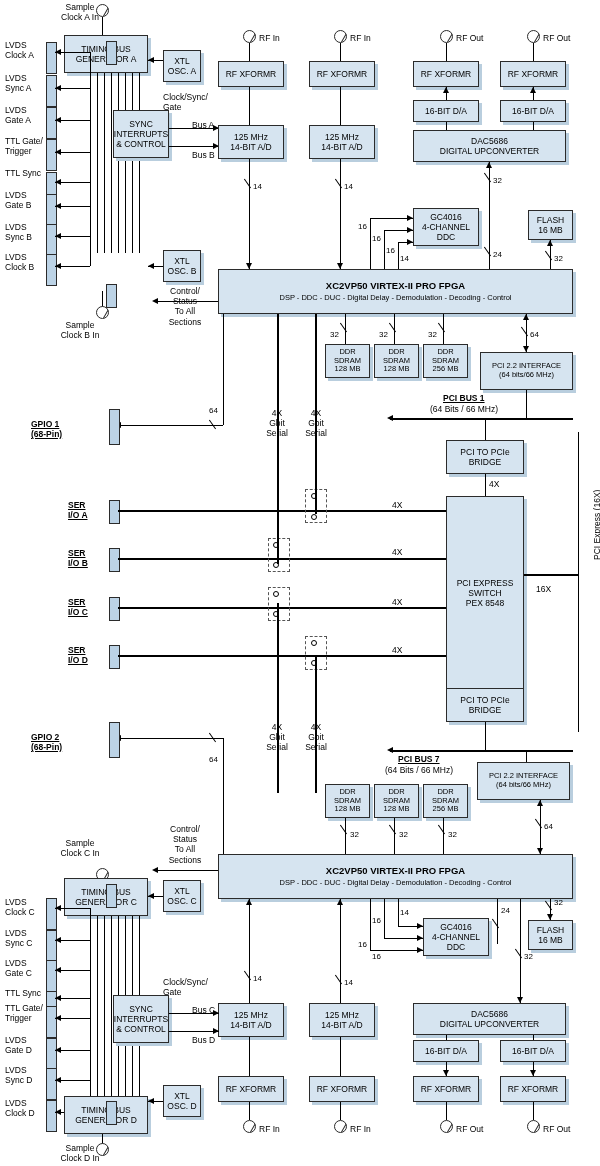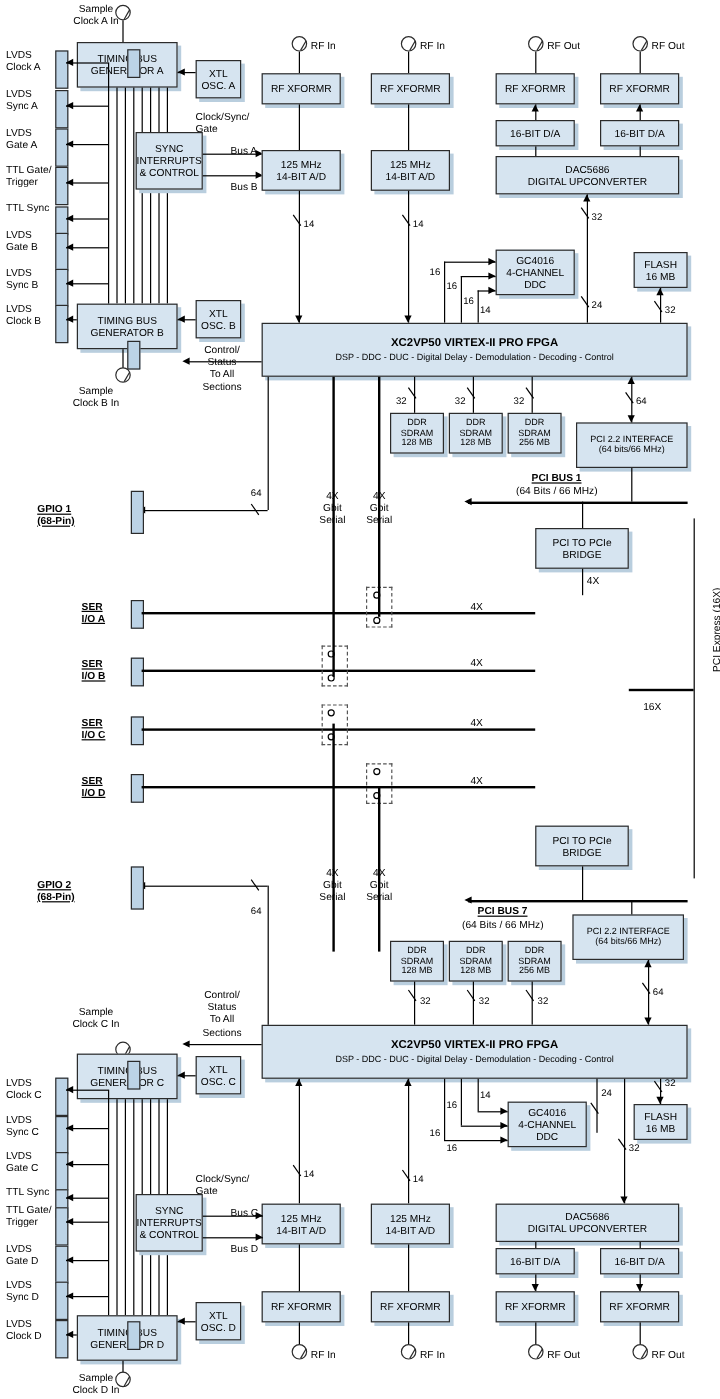--- a/index.html
+++ b/index.html
@@ -105,22 +105,20 @@
 
   <div class="ln v" style="left:90px;top:52px;height:214px;"></div>
   <div class="ln v" style="left:97px;top:73px;height:180px;"></div>
   <div class="ln v" style="left:104px;top:73px;height:180px;"></div>
   <div class="ln v" style="left:111px;top:73px;height:180px;"></div>
   <div class="ln v" style="left:118px;top:73px;height:180px;"></div>
   <div class="ln v" style="left:125px;top:73px;height:180px;"></div>
   <div class="ln v" style="left:132px;top:73px;height:180px;"></div>
   <div class="ln v" style="left:139px;top:73px;height:180px;"></div>
 
-  <div class="box" style="left:64px;top:253px;width:84px;height:38px;white-space:pre;">TIMING BUS
-GENERATOR B</div>
   <div class="box" style="left:163px;top:250px;width:38px;height:32px;white-space:pre;">XTL
 OSC. B</div>
   <div class="ln h" style="left:148px;top:266px;width:15px;"></div>
   <div class="arrow ar-l" style="left:148px;top:262.5px;"></div>
   <div class="port" style="left:106px;top:284px;"></div>
 
   <div class="ln v" style="left:102px;top:291px;height:16px;"></div>
   <div class="circ" style="left:96px;top:306px;"></div>
   <div class="lbl c" style="left:50px;top:320px;width:60px;">Sample
 Clock B In</div>
@@ -268,20 +266,23 @@
   <div class="num" style="left:209px;top:406px;">64</div>
   <div class="port gpio" style="left:109px;top:409px;"></div>
   <div class="lbl bold" style="left:31px;top:419px;white-space:pre;">GPIO 1
 (68-Pin)</div>
 
   <div class="box" style="left:446px;top:440px;width:78px;height:34px;white-space:pre;">PCI TO PCIe
 BRIDGE</div>
   <div class="ln v" style="left:485px;top:474px;height:22px;"></div>
   <div class="lbl" style="left:489px;top:479px;">4X</div>
 
+  <div class="box" style="left:446px;top:496px;width:78px;height:194px;white-space:pre;">PCI EXPRESS
+SWITCH
+PEX 8548</div>
 
   <div class="lbl bold" style="left:68px;top:500px;white-space:pre;">SER
 I/O A</div>
   <div class="lbl bold" style="left:68px;top:548px;white-space:pre;">SER
 I/O B</div>
   <div class="lbl bold" style="left:68px;top:597px;white-space:pre;">SER
 I/O C</div>
   <div class="lbl bold" style="left:68px;top:645px;white-space:pre;">SER
 I/O D</div>
   <div class="port" style="left:109px;top:500px;"></div>

